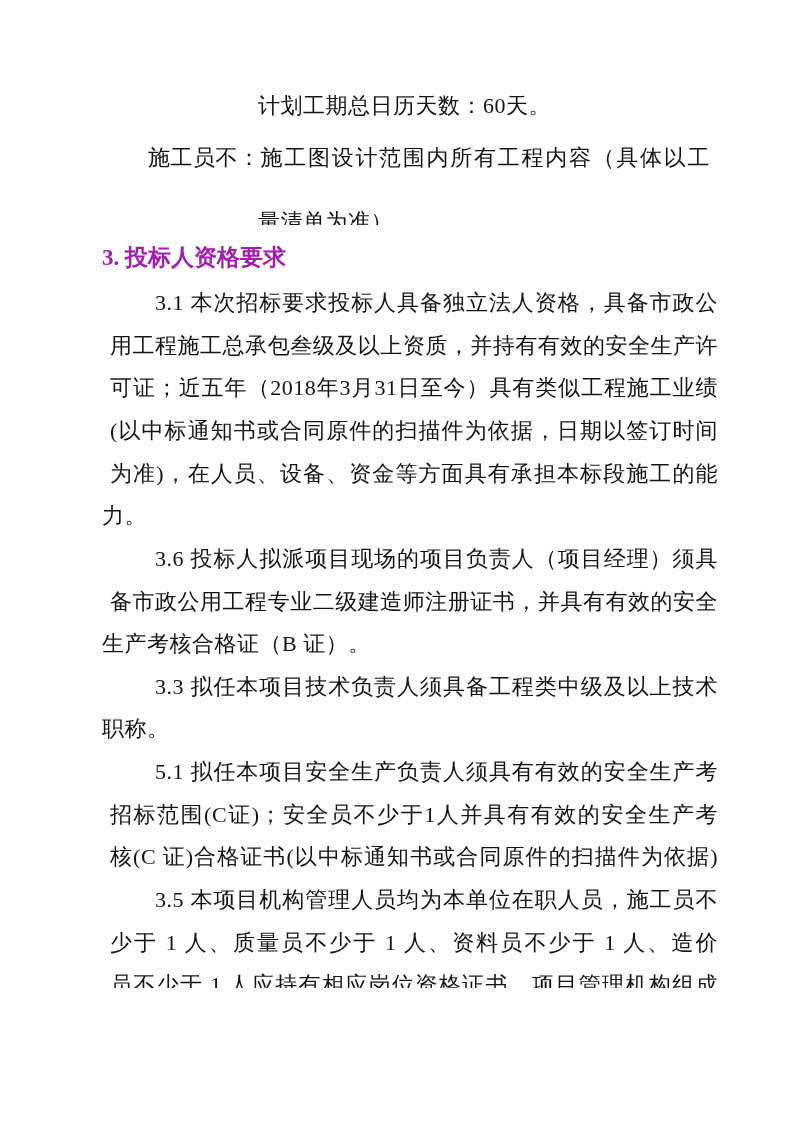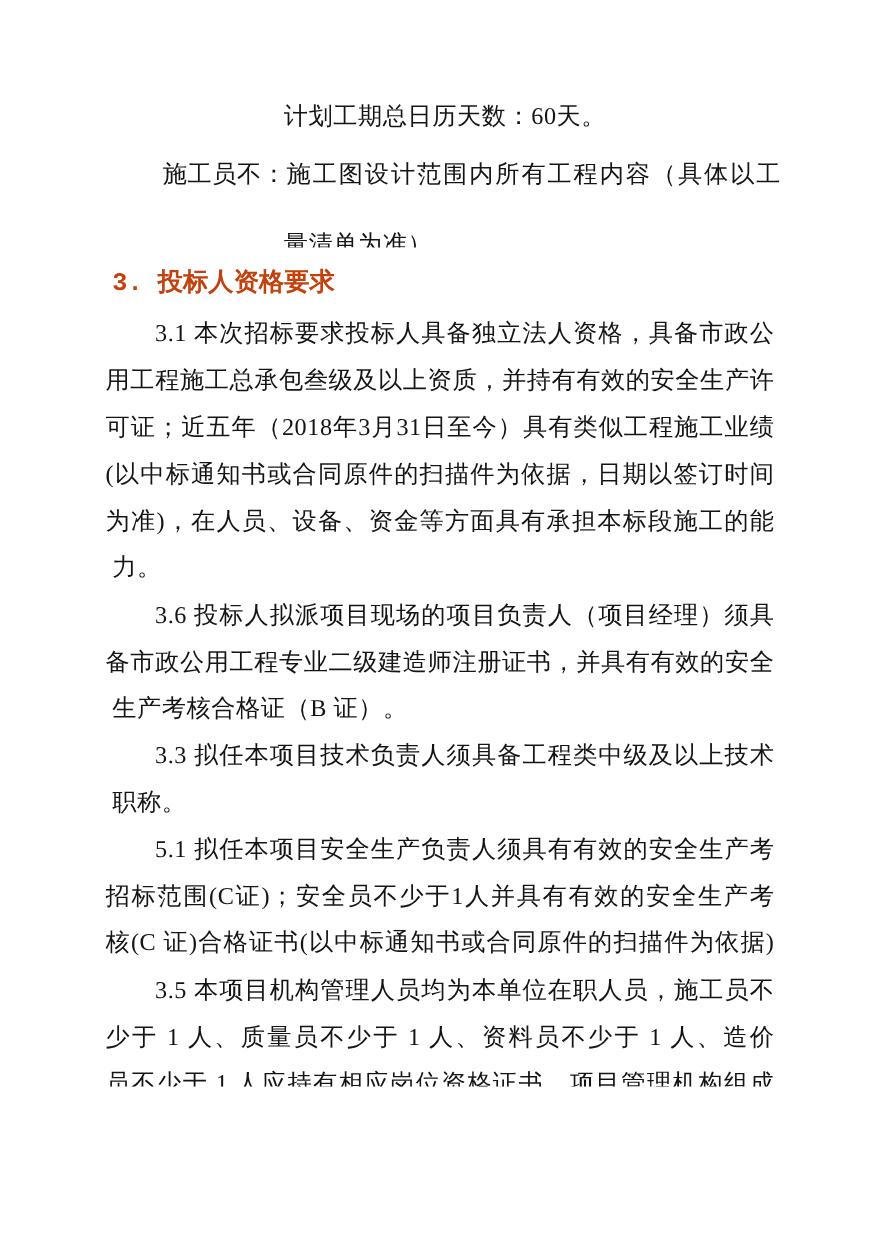--- a/index.html
+++ b/index.html
@@ -19,21 +19,21 @@
   .line {
     position: absolute;
     font-size: 22px;
     line-height: 30px;
     height: 34px;
     overflow: hidden;
     letter-spacing: 0.5px;
   }
   
   .jl {
-    left: 96px;
+    left: 110px;
     width: 608px;
     text-align: justify;
     text-align-last: justify;
     text-justify: inter-character;
   }
   
   .nl {
     left: 102px;
     white-space: nowrap;
   }
@@ -59,25 +59,25 @@
     text-align-last: justify;
     text-justify: inter-character;
     border-bottom: 2px solid #141414;
     padding-bottom: 4px;
   }
   .l-scope2 { left: 258px; }
   .l-scope2 .ul { padding-right: 20px; margin-top: 16px; }
   .heading {
     position: absolute;
     left: 102px;
-    font-family: Liberation Mono, monospace;
+    font-family: Liberation Serif, serif;
     font-weight: 700;
     font-size: 23px;
     line-height: 30px;
-    color: #c2410c;
+    color: #a21caf;
     white-space: nowrap;
   }
 </style>
 </head>
 <body>
 
 <div class="page">
 
   <div class="line l-duration" style="top:91px">
     <span class="ul">计划工期总日历天数：60天。</span>

